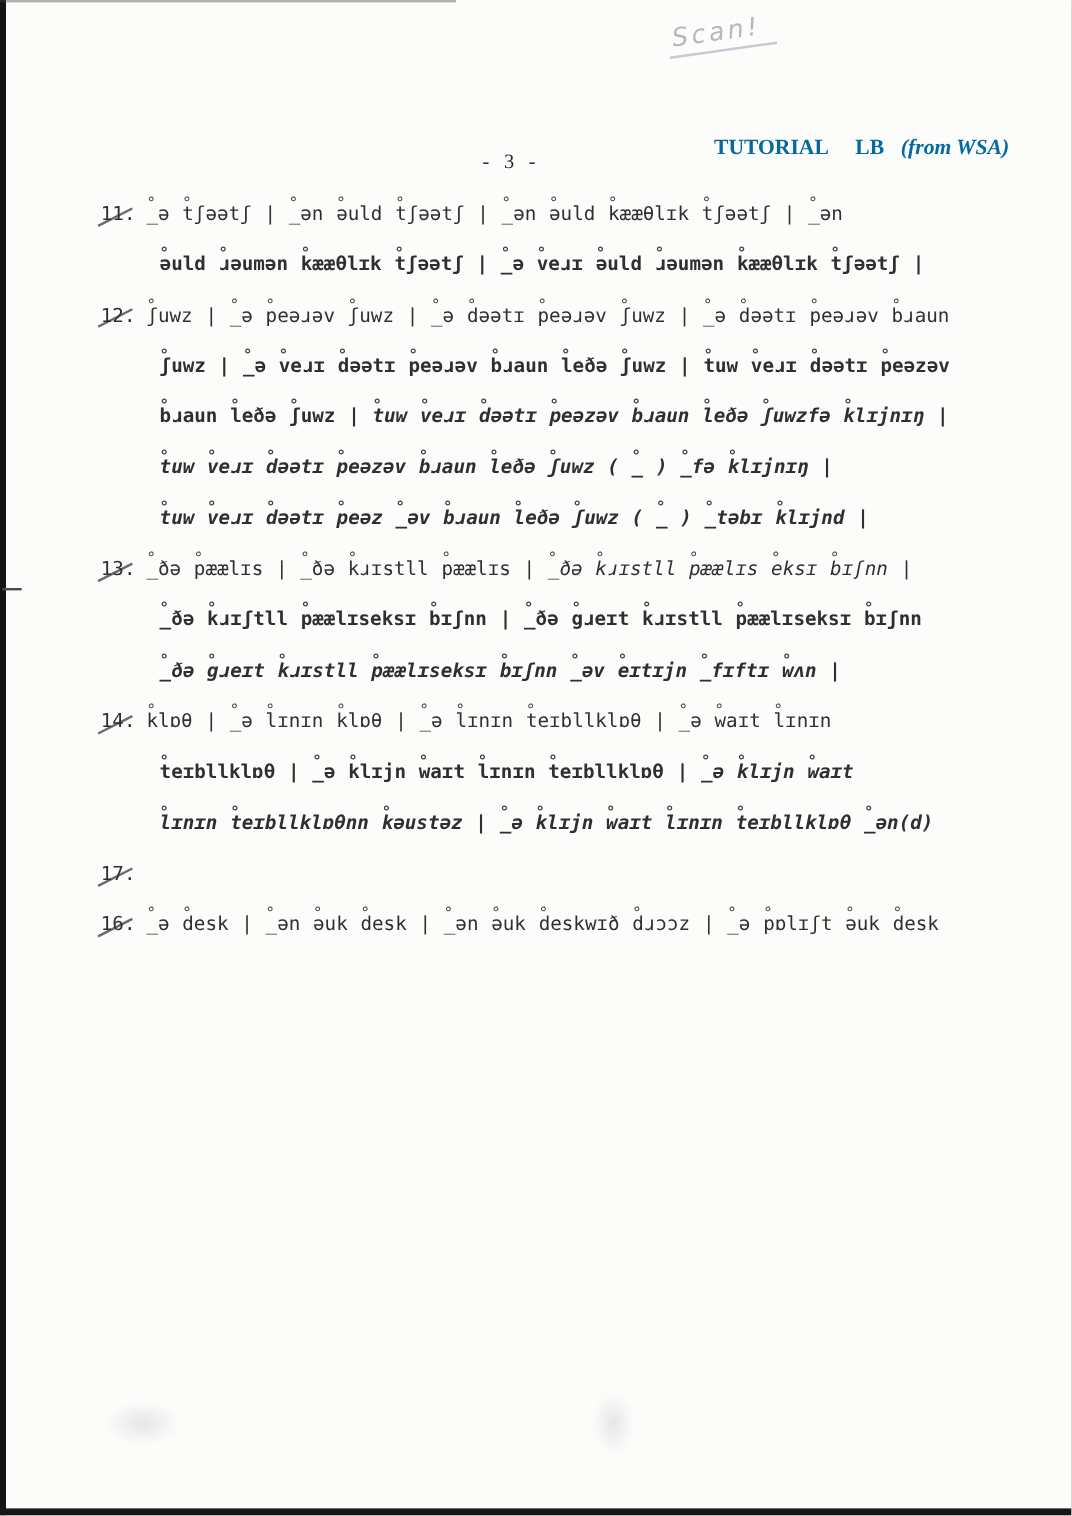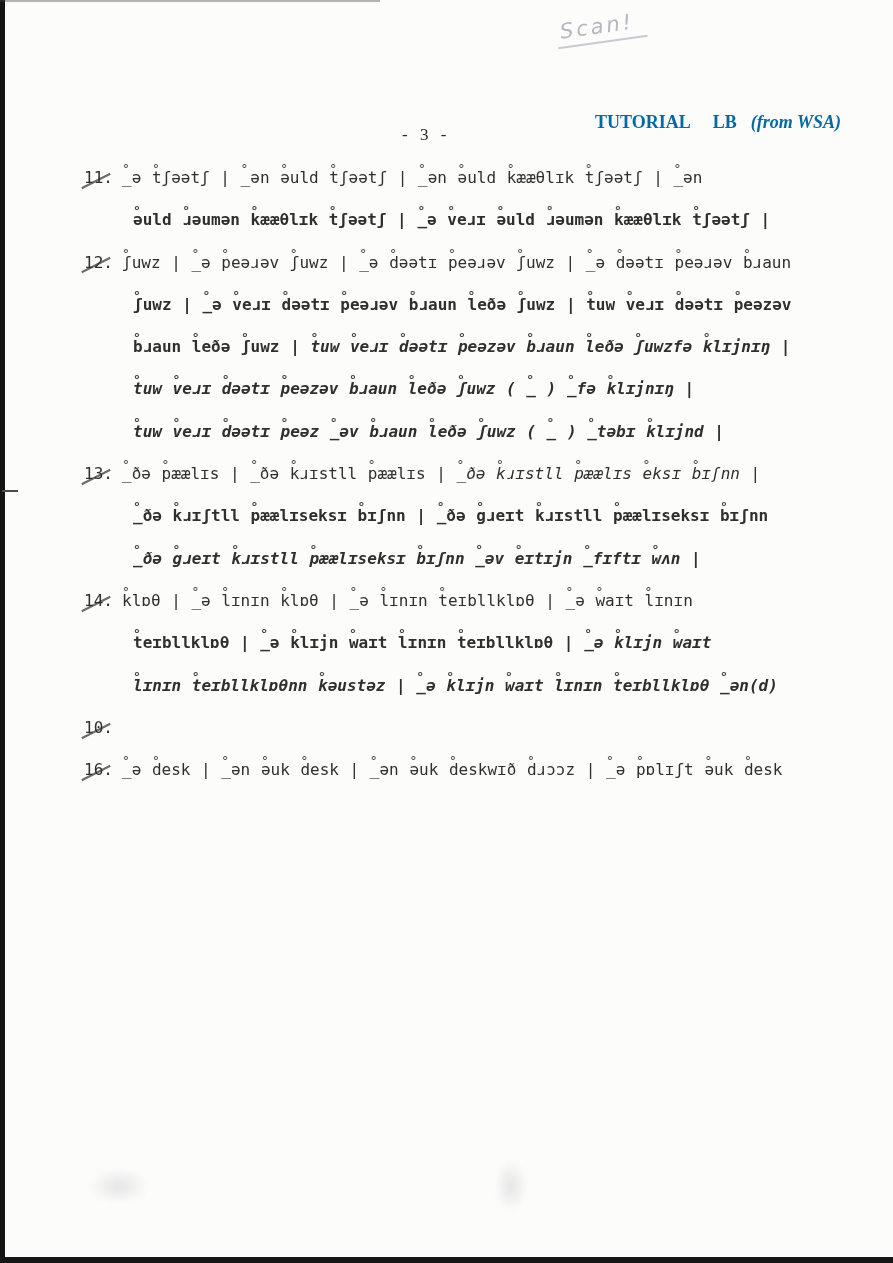--- a/index.html
+++ b/index.html
@@ -88,21 +88,21 @@
         <div class="line"><span class="item-number">13.</span><span><span class="ring">°</span>_ðə <span class="ring">°</span>pæælɪs | <span class="ring">°</span>_ðə <span class="ring">°</span>kɹɪstll <span class="ring">°</span>pæælɪs | </span><span class="it"><span class="ring">°</span>_ðə <span class="ring">°</span>kɹɪstll <span class="ring">°</span>pæælɪs <span class="ring">°</span>eksɪ <span class="ring">°</span>bɪʃnn |</span></div>
         <div class="line cont"><span><span class="ring">°</span>_ðə <span class="ring">°</span>kɹɪʃtll <span class="ring">°</span>pæælɪseksɪ <span class="ring">°</span>bɪʃnn | <span class="ring">°</span>_ðə <span class="ring">°</span>gɹeɪt <span class="ring">°</span>kɹɪstll <span class="ring">°</span>pæælɪseksɪ <span class="ring">°</span>bɪʃnn</span></div>
         <div class="line cont"><span class="it"><span class="ring">°</span>_ðə <span class="ring">°</span>gɹeɪt <span class="ring">°</span>kɹɪstll <span class="ring">°</span>pæælɪseksɪ <span class="ring">°</span>bɪʃnn <span class="ring">°</span>_əv <span class="ring">°</span>eɪtɪjn <span class="ring">°</span>_fɪftɪ <span class="ring">°</span>wʌn |</span></div>
       </div>
       <div>
         <div class="line"><span class="item-number">14.</span><span><span class="ring">°</span>klɒθ | <span class="ring">°</span>_ə <span class="ring">°</span>lɪnɪn <span class="ring">°</span>klɒθ | <span class="ring">°</span>_ə <span class="ring">°</span>lɪnɪn <span class="ring">°</span>teɪbllklɒθ | <span class="ring">°</span>_ə <span class="ring">°</span>waɪt <span class="ring">°</span>lɪnɪn</span></div>
         <div class="line cont"><span><span class="ring">°</span>teɪbllklɒθ | <span class="ring">°</span>_ə <span class="ring">°</span>klɪjn <span class="ring">°</span>waɪt <span class="ring">°</span>lɪnɪn <span class="ring">°</span>teɪbllklɒθ | </span><span class="it"><span class="ring">°</span>_ə <span class="ring">°</span>klɪjn <span class="ring">°</span>waɪt</span></div>
         <div class="line cont"><span class="it"><span class="ring">°</span>lɪnɪn <span class="ring">°</span>teɪbllklɒθnn <span class="ring">°</span>kəustəz | <span class="ring">°</span>_ə <span class="ring">°</span>klɪjn <span class="ring">°</span>waɪt <span class="ring">°</span>lɪnɪn <span class="ring">°</span>teɪbllklɒθ <span class="ring">°</span>_ən(d)</span></div>
       </div>
       <div>
-        <div class="line"><span class="item-number">10.</span></div>
+        <div class="line"><span class="item-number">17.</span></div>
       </div>
       <div>
         <div class="line"><span class="item-number">16.</span><span><span class="ring">°</span>_ə <span class="ring">°</span>desk | <span class="ring">°</span>_ən <span class="ring">°</span>əuk <span class="ring">°</span>desk | <span class="ring">°</span>_ən <span class="ring">°</span>əuk <span class="ring">°</span>deskwɪð <span class="ring">°</span>dɹɔɔz | <span class="ring">°</span>_ə <span class="ring">°</span>pɒlɪʃt <span class="ring">°</span>əuk <span class="ring">°</span>desk</span></div>
       </div>
     </div>
 
   <div class="smudge s1"></div>
   <div class="smudge s2"></div>
 </div>
 

